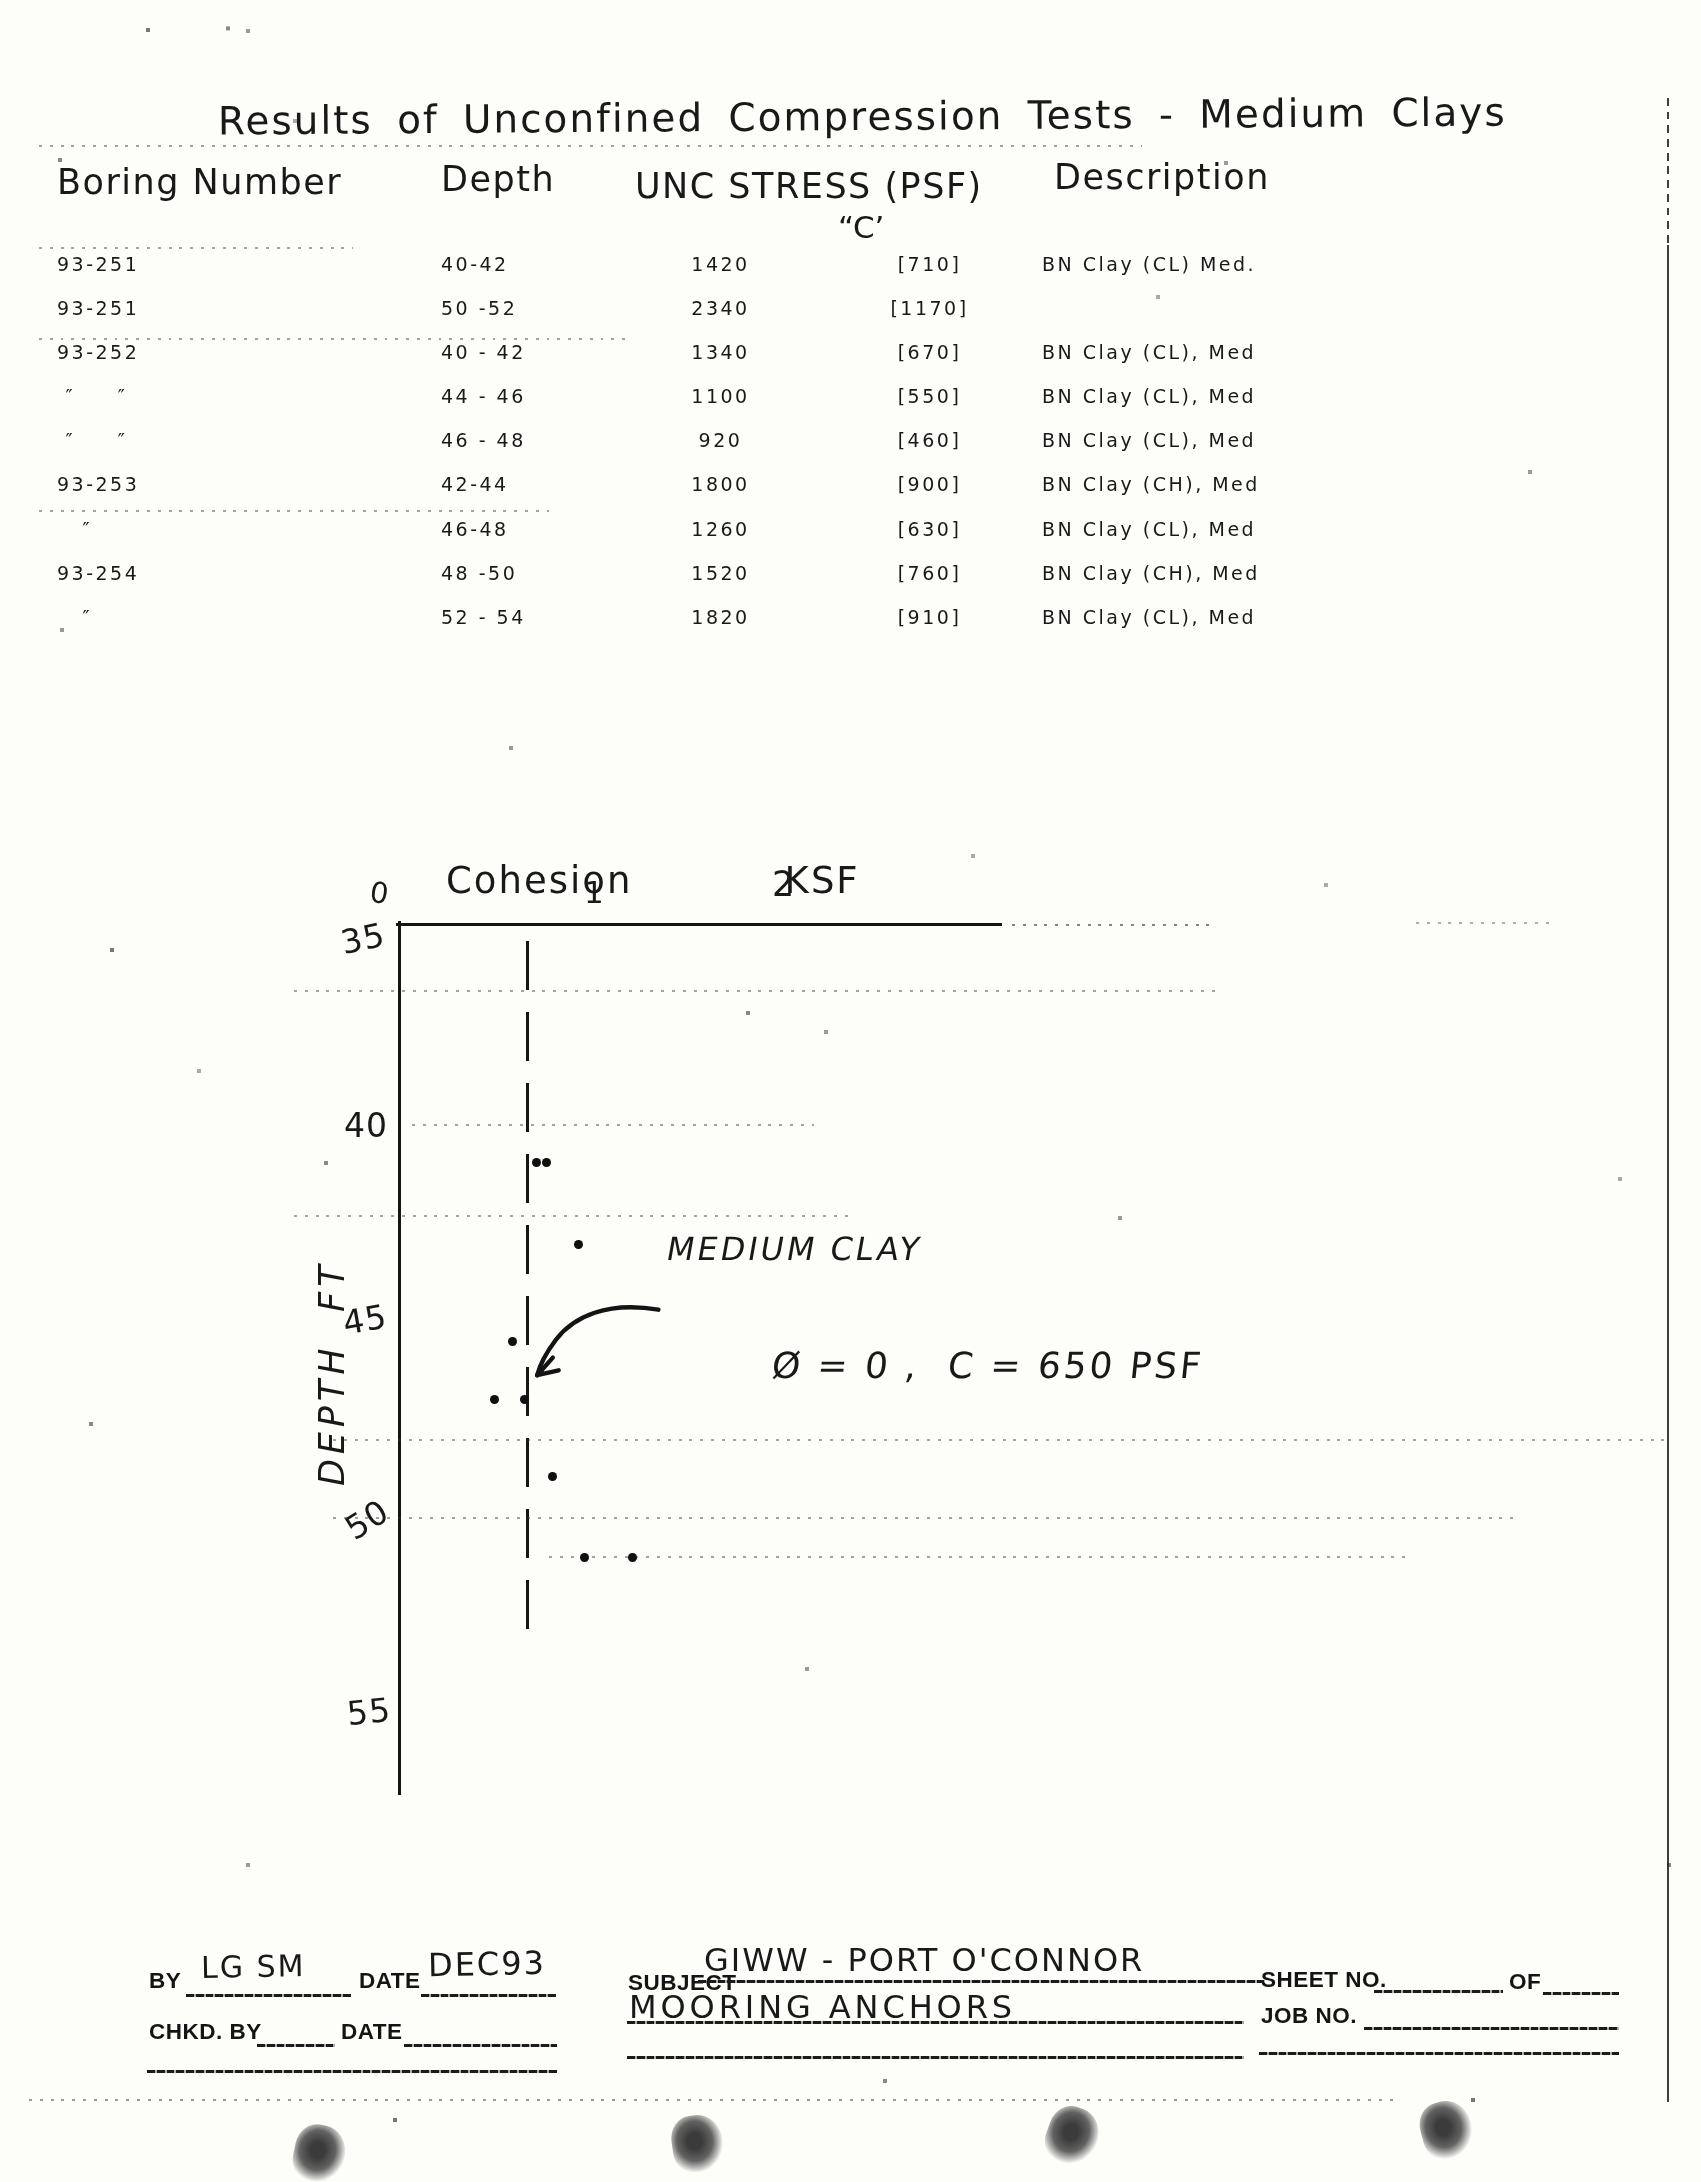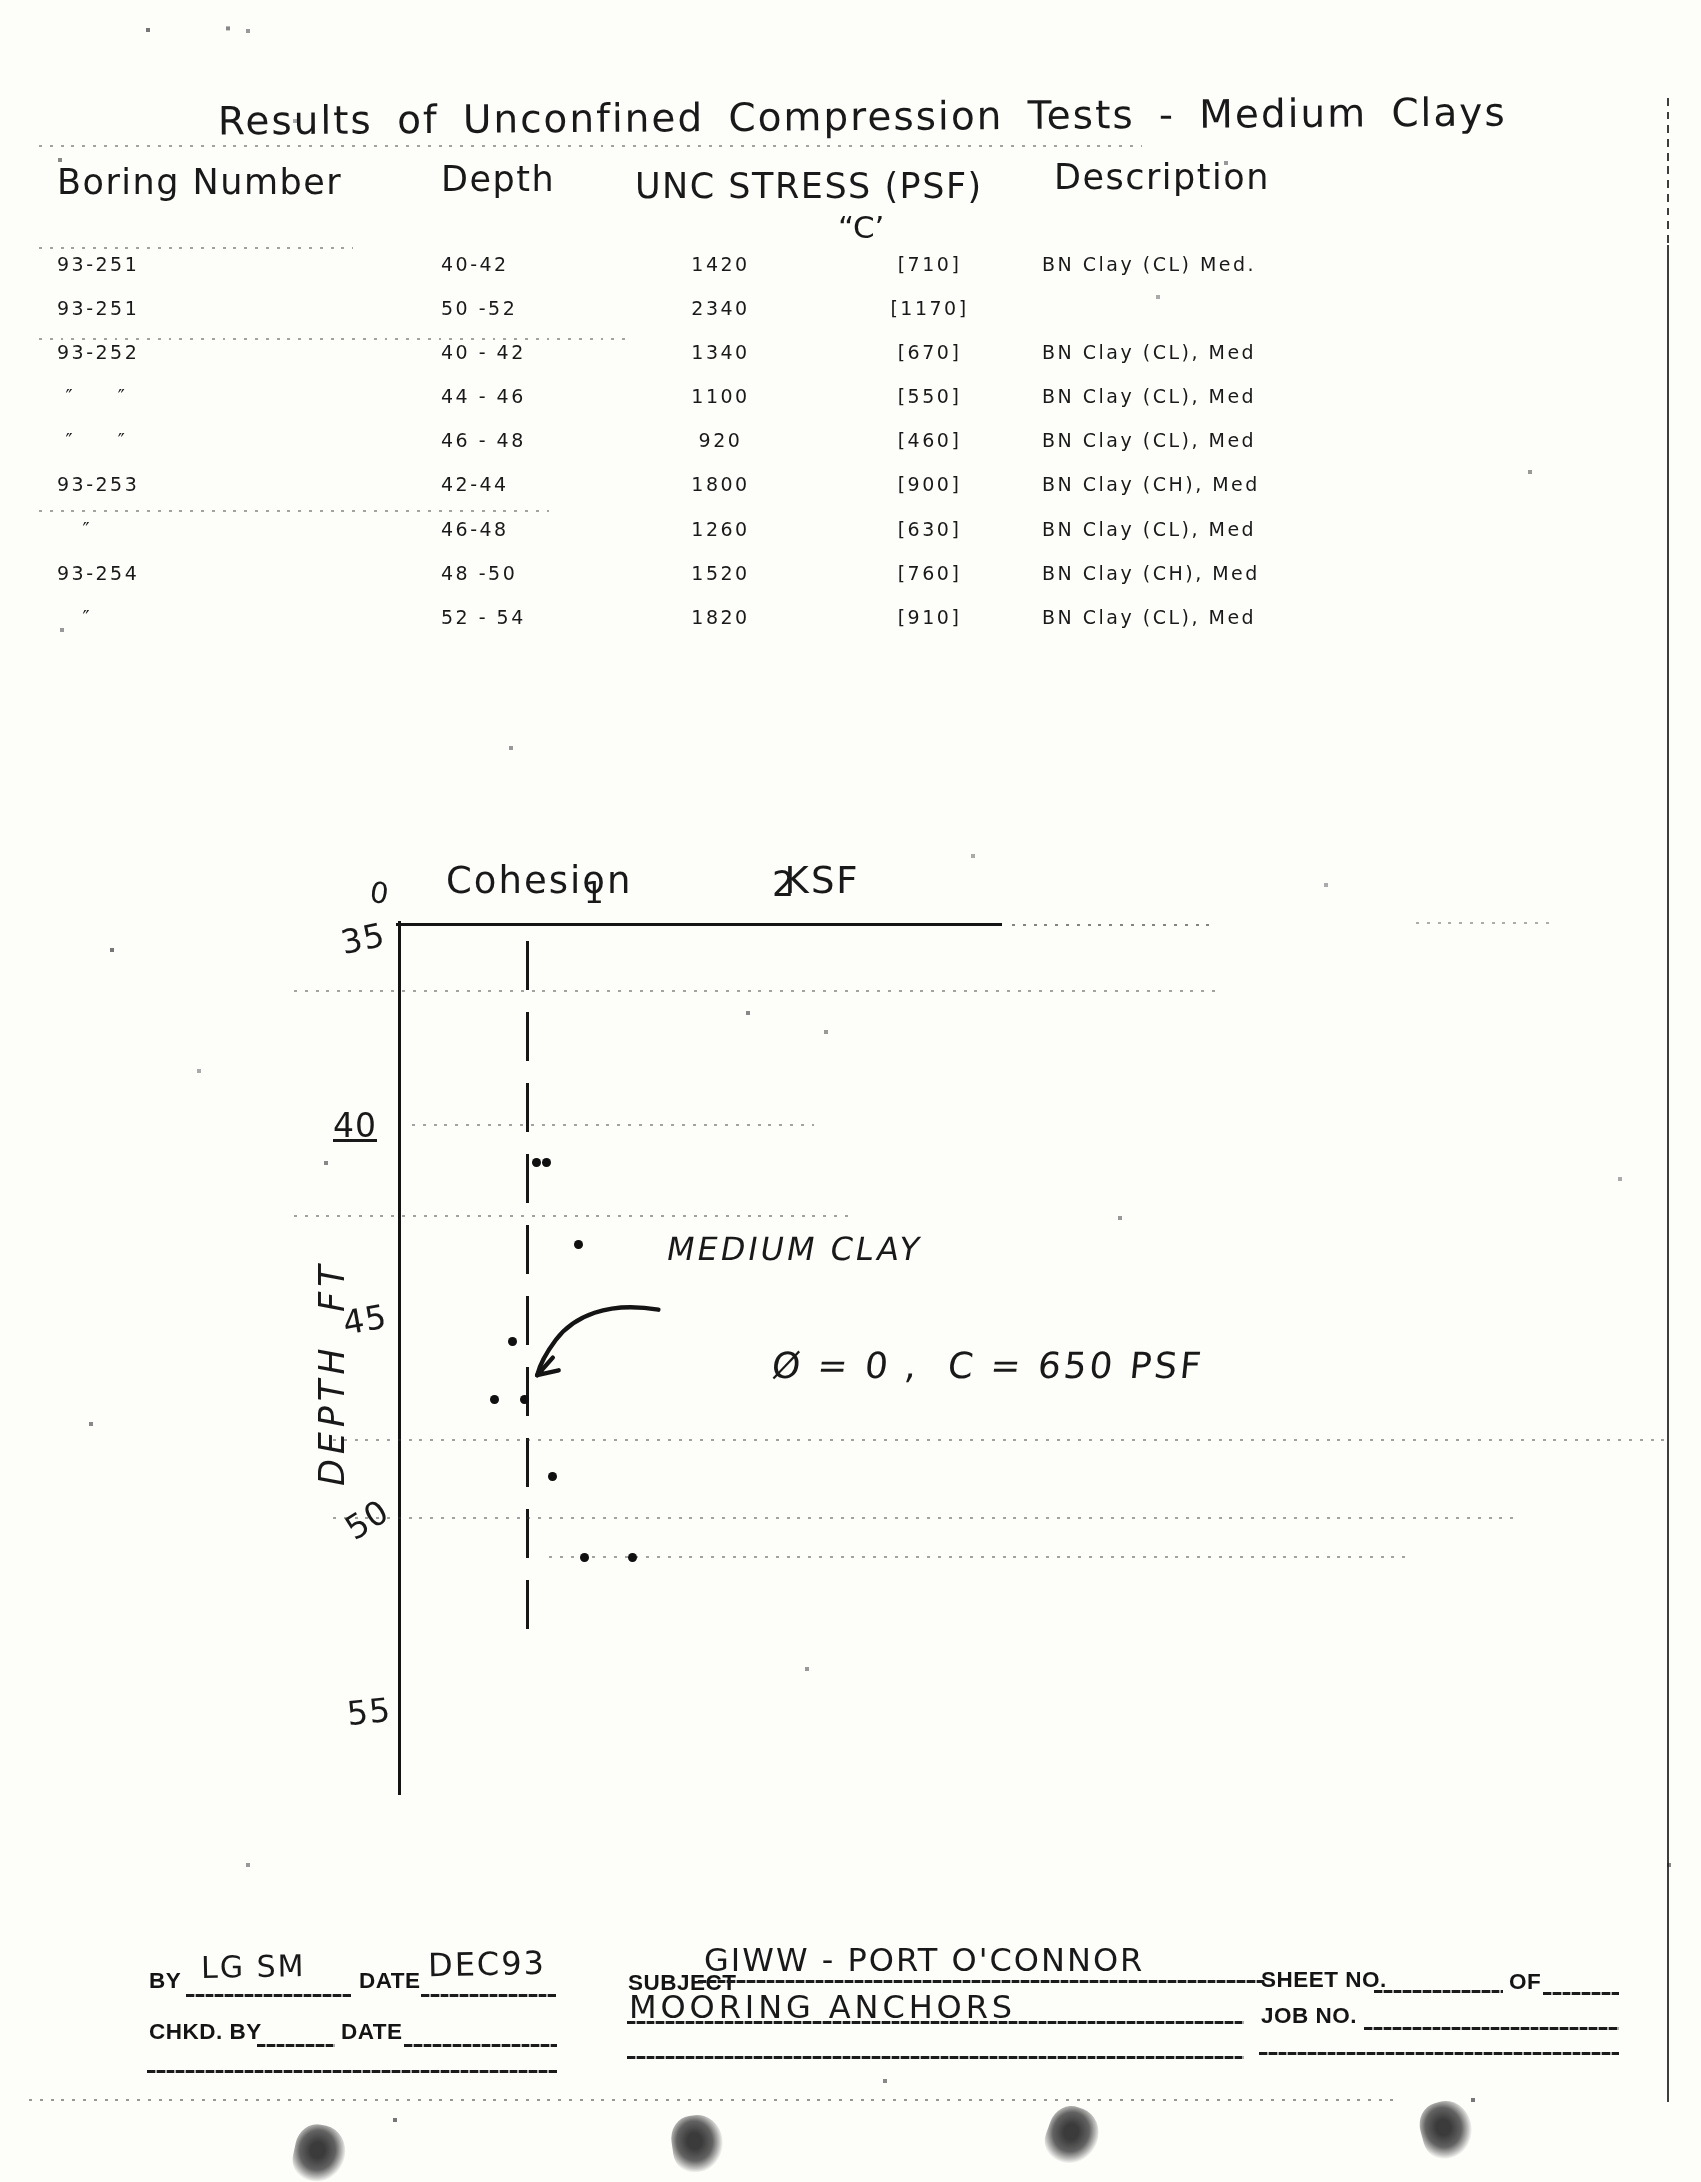--- a/index.html
+++ b/index.html
@@ -144,21 +144,21 @@
   <div class="abs hw tick-num" style="left:370px;top:876px;font-size:29px;transform:rotate(8deg);">0</div>
   <div class="abs hw tick-num" style="left:584px;top:874px;">1</div>
   <div class="abs hw tick-num" style="left:772px;top:864px;font-size:35px;">2</div>
 
   <div class="abs axis" style="left:396px;top:923px;width:606px;height:2.9px;"></div>
   <div class="dotline" style="left:1012px;top:924px;width:201px;opacity:.6;"></div>
   <div class="dotline" style="left:1416px;top:922px;width:137px;opacity:.4;"></div>
   <div class="abs axis" style="left:398px;top:921px;width:2.9px;height:874px;"></div>
 
   <div class="abs hw depth-num" style="left:341px;top:919px;transform:rotate(-12deg);">35</div>
-  <div class="abs hw depth-num" style="left:333px;top:1106px;text-decoration:underline;">40</div>
+  <div class="abs hw depth-num" style="left:344px;top:1106px;">40</div>
   <div class="abs hw depth-num" style="left:343px;top:1300px;transform:rotate(-10deg);">45</div>
   <div class="abs hw depth-num" style="left:345px;top:1500px;transform:rotate(-32deg);">50</div>
   <div class="abs hw depth-num" style="left:347px;top:1692px;transform:rotate(-6deg);">55</div>
 
   <div class="abs hw" style="left:312px;top:1486px;font-size:35px;letter-spacing:4.9px;word-spacing:15.7px;
        transform:rotate(-90deg);transform-origin:left top;font-style:italic;">DEPTH FT</div>
 
   <div class="abs dash-line" style="left:526px;top:941px;height:708px;"></div>
 
   <div class="dotline" style="left:294px;top:990px;width:921px;"></div>

